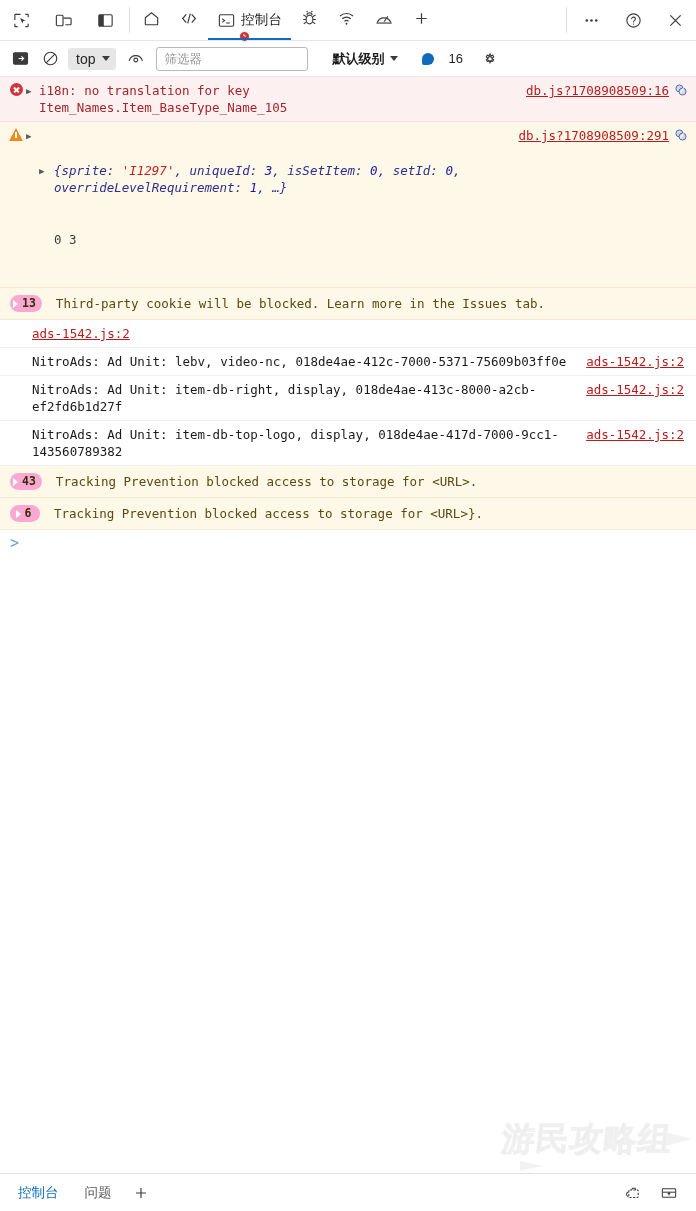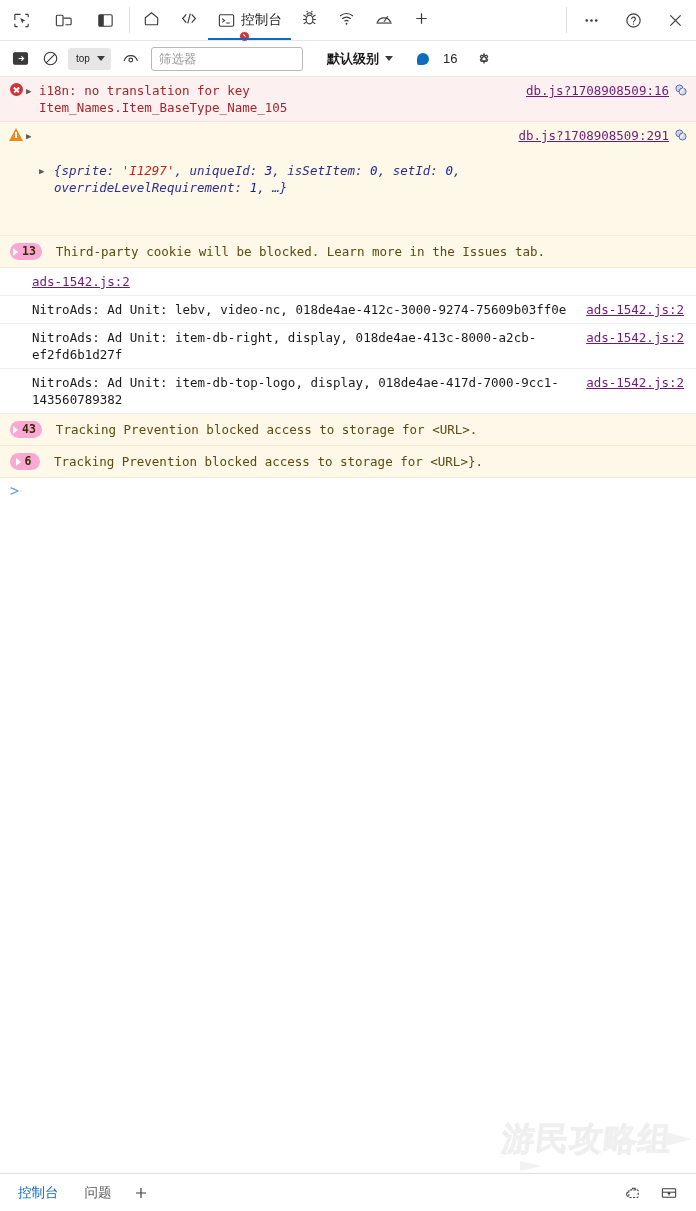--- a/index.html
+++ b/index.html
@@ -102,21 +102,21 @@
     cursor: pointer;
     border-radius: 3px;
   }
   .ctx-select {
     display: flex; align-items: center;
     gap: 7px;
     height: 22px;
     padding: 0 6px 0 8px;
     background: #e6e6e6;
     border-radius: 3px;
-    font-size: 10px;
+    font-size: 14px;
     color: #242424;
     cursor: pointer;
     margin-left: 2px;
     font-family: "Liberation Sans", sans-serif;
   }
   .caret {
     width: 0; height: 0;
     border-left: 4px solid transparent;
     border-right: 4px solid transparent;
     border-top: 5px solid #3b3b3b;
@@ -242,21 +242,21 @@
     line-height: 15px;
   }
   .msg-text {
     flex: 1;
     white-space: pre-wrap;
     word-break: break-word;
     padding-right: 6px;
   }
   .msg-link {
     flex: none;
-    color: #701a75;
+    color: #b91c1c;
     text-decoration: underline;
     font-family: "DejaVu Sans Mono", "Liberation Mono", monospace;
     font-size: 12.5px;
     cursor: pointer;
     white-space: nowrap;
     text-align: right;
   }
   .link-wrap {
     display: flex; align-items: flex-start; gap: 5px;
     flex: none;
@@ -569,20 +569,21 @@
     <div class="msg warn">
       <span class="sev-icon">
           <span class="warn-tri"></span>
         </span>
       <span class="disc">▶</span>
       <span class="msg-text">
         <span style="display:flex;align-items:flex-start;gap:4px;margin-top:1px;">
           <span class="disc" style="width:11px;">▶</span>
           <span class="obj-line"><span class="tok-key">{sprite: </span><span class="tok-str">'I1297'</span><span class="tok-key">, uniqueId: </span><span class="tok-num">3</span><span class="tok-key">, isSetItem: </span><span class="tok-num">0</span><span class="tok-key">, setId: </span><span class="tok-num">0</span><span class="tok-key">, overrideLevelRequirement: </span><span class="tok-num">1</span><span class="tok-key">, …}</span></span>
         </span>
+        <span style="display:block;margin-top:1px;padding-left:15px;color:#3b3b3b;">0 3</span>
       </span>
       <span class="link-wrap">
         <a class="msg-link">db.js?1708908509:291</a>
         <span class="jsmap-icon">
           <svg width="14" height="14" viewBox="0 0 16 16" fill="none">
             <circle cx="6.2" cy="6.2" r="4" fill="#cfd8f0" stroke="#4a5d9b" stroke-width="1"></circle>
             <circle cx="9.8" cy="9.8" r="4" fill="#cfd8f0" stroke="#4a5d9b" stroke-width="1"></circle>
             <path d="M7.2 11.6l3.6-5.4" stroke="#ffffff" stroke-width="1.4"></path>
           </svg>
         </span>
@@ -597,21 +598,21 @@
       <span class="msg-text">Third-party cookie will be blocked. Learn more in the Issues tab.</span>
     </div>
 
     <div class="msg info">
       <span style="width:26px;flex:none;"></span>
       <a class="msg-link" style="padding-right:4px;">ads-1542.js:2</a>
     </div>
 
     <div class="msg info">
       <span style="width:26px;flex:none;"></span>
-      <span class="msg-text">NitroAds: Ad Unit: lebv, video-nc, 018de4ae-412c-3000-9274-75609b03ff0e</span>
+      <span class="msg-text">NitroAds: Ad Unit: lebv, video-nc, 018de4ae-412c-7000-5371-75609b03ff0e</span>
       <a class="msg-link" style="padding-right:4px;">ads-1542.js:2</a>
     </div>
 
     <div class="msg info">
       <span style="width:26px;flex:none;"></span>
       <span class="msg-text">NitroAds: Ad Unit: item-db-right, display, 018de4ae-413c-8000-a2cb-ef2fd6b1d27f</span>
       <a class="msg-link" style="padding-right:4px;">ads-1542.js:2</a>
     </div>
 
     <div class="msg info">

